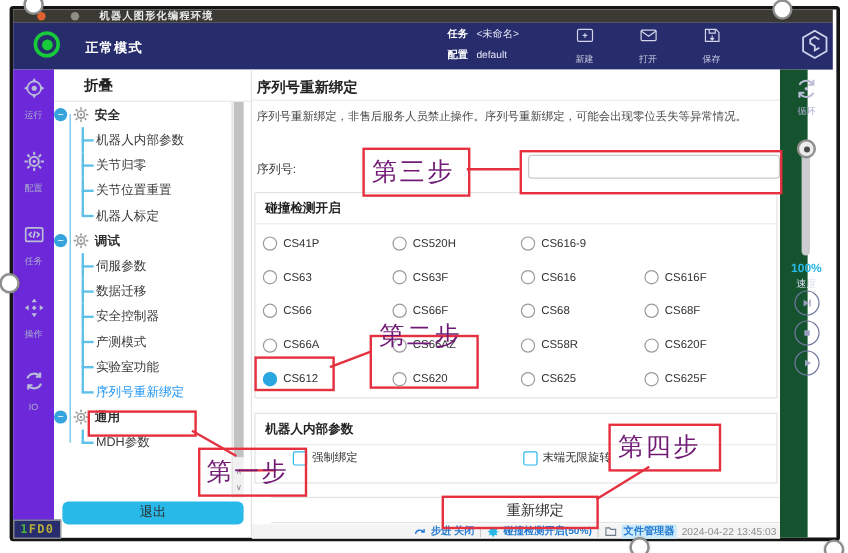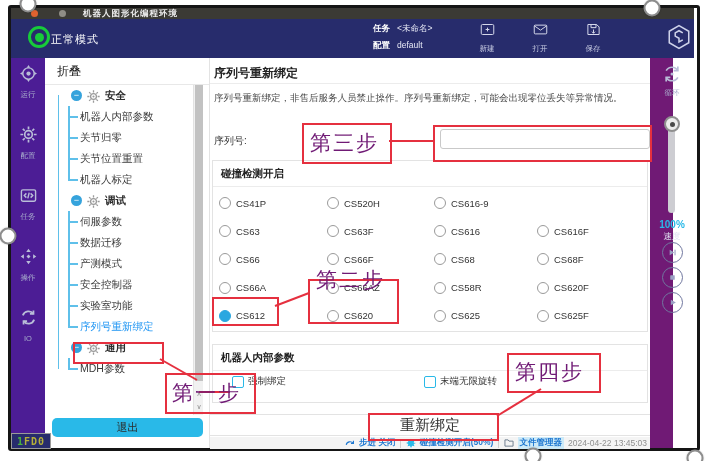--- a/index.html
+++ b/index.html
@@ -9,55 +9,55 @@
   
   .titlebar{position:absolute;left:11px;top:8px;width:683px;height:11px;background:#3b3a35;display:flex;align-items:center}
   .tb-btn{width:7px;height:7px;border-radius:50%;margin-top:0}
   .tb-close{position:absolute;left:20px;top:2px;background:#e0622f}
   .tb-min{position:absolute;left:48px;top:2px;background:#8f8d86}
   .tb-title{position:absolute;left:72px;top:0;font-size:8.5px;line-height:11px;color:#ececec;font-weight:700;letter-spacing:1px}
   
   .header{position:absolute;left:11px;top:19px;width:683px;height:39px;background:#272c6c}
   .mode-ring{position:absolute;left:17px;top:7px;width:16px;height:16px;border:3px solid #17cb3a;border-radius:50%;display:flex;align-items:center;justify-content:center}
   .mode-dot{width:9px;height:9px;border-radius:50%;background:#17cb3a}
-  .mode-label{position:absolute;left:40px;top:13px;font-size:11px;font-weight:400;color:#fff;letter-spacing:1px}
+  .mode-label{position:absolute;left:60px;top:13px;font-size:11px;font-weight:700;color:#fff;letter-spacing:1px}
   .task-block{position:absolute;left:362px;top:4px;font-size:8.5px;color:#fff}
   .task-row{display:flex;gap:7px;margin-bottom:5px}
   .task-row b{font-weight:700}
   .task-row span{color:#e7e9f6}
   .header-actions{position:absolute;left:456px;top:3px;display:flex;gap:13px}
   .h-action{width:40px;display:flex;flex-direction:column;align-items:center;color:#d4d7ea;cursor:pointer}
   .h-action svg{width:15px;height:15px}
   .h-action .lb{font-size:7.5px;margin-top:3px;color:#c9cde4}
   .logo{position:absolute;left:655px;top:5px;width:26px;height:26px;color:#cfd3ea}
   .logo svg{width:26px;height:26px}
   
-  .left-nav{position:absolute;left:11px;top:58px;width:34px;height:390px;background:#4c1d95;display:flex;flex-direction:column;align-items:center;padding-top:7px;gap:21px;box-sizing:border-box}
+  .left-nav{position:absolute;left:11px;top:58px;width:34px;height:390px;background:#6d28d9;display:flex;flex-direction:column;align-items:center;padding-top:7px;gap:21px;box-sizing:border-box}
   .nav-item{height:40px;display:flex;flex-direction:column;align-items:center;color:#b9bdd8;cursor:pointer}
   .nav-item svg{width:17px;height:17px}
   .nav-lb{font-size:7.5px;margin-top:4px;color:#a9aecd}
   
-  .right-panel{position:absolute;left:650px;top:58px;width:23px;height:390px;background:#701a75}
+  .right-panel{position:absolute;left:650px;top:58px;width:23px;height:390px;background:#14532d}
   .loop-btn{position:absolute;left:12px;top:6px;width:20px;height:20px;color:#b9bdd8}
   .loop-btn svg{width:20px;height:20px}
   .loop-lb{position:absolute;left:0;top:30px;width:44px;text-align:center;font-size:7.5px;color:#a9aecd}
   .slider-track{position:absolute;left:18px;top:62px;width:7px;height:93px;background:#cdcdd2;border-radius:4px}
   .slider-knob{position:absolute;left:14px;top:58px;width:12px;height:12px;background:#ececec;border:2px solid #8f8f8f;border-radius:50%}
   .slider-knob::after{content:"";position:absolute;left:3.5px;top:3.5px;width:5px;height:5px;border-radius:50%;background:#4a4a4a}
   .speed-val{position:absolute;left:0;top:161px;width:44px;text-align:center;font-size:10px;font-weight:700;color:#29b9e8}
   .speed-lb{position:absolute;left:0;top:173px;width:44px;text-align:center;font-size:8.5px;color:#dfe1f2}
   .transport{position:absolute;left:0;top:184px;width:44px;display:flex;flex-direction:column;align-items:center;gap:4px}
   .t-btn{width:19px;height:19px;border:1.5px solid #70779f;border-radius:50%;display:flex;align-items:center;justify-content:center;color:#9ba0c3;cursor:pointer}
   .t-btn svg{width:9px;height:9px}
   
   .tree-panel{position:absolute;left:45px;top:58px;width:165px;height:390px;background:#fff;border-right:1px solid #e3e3e3;box-sizing:border-box}
-  .tree-head{height:26px;line-height:26px;padding-left:12px;font-size:12px;font-weight:400;color:#222;border-bottom:1px solid #e8e8e8}
+  .tree-head{height:26px;line-height:26px;padding-left:25px;font-size:12px;font-weight:700;color:#222;border-bottom:1px solid #e8e8e8}
   .tree-list{position:absolute;left:0;top:27px;right:12px;bottom:50px;overflow:hidden}
   .parents-line{position:absolute;left:12.5px;top:10px;width:1.5px;height:274px;background:#5fc0ea}
-  .t-parent{position:relative;display:flex;align-items:center;height:21px;padding-left:26px;gap:5px;cursor:pointer}
+  .t-parent{position:relative;display:flex;align-items:center;height:21px;padding-left:0;gap:5px;cursor:pointer}
   .t-minus{width:11px;height:11px;border-radius:50%;background:#35a3dc;color:#fff;font-size:9px;line-height:10px;text-align:center;flex:none}
   .t-minus::before{content:"−"}
   .t-gear{width:13px;height:13px;color:#9a9a9a;flex:none}
   .t-gear svg{width:13px;height:13px}
   .t-child{position:relative;height:21px;display:flex;align-items:center;padding-left:35px;cursor:pointer}
   .t-child::before{content:"";position:absolute;left:23px;top:0;height:100%;width:1.5px;background:#5fc0ea}
   .t-child.last::before{height:10.5px}
   .t-child::after{content:"";position:absolute;left:23px;top:10px;width:10px;height:1.5px;background:#5fc0ea}
   .t-label{font-size:10.5px;color:#3a3a3a;white-space:nowrap}
   .t-parent .t-label{font-weight:700;color:#2d2d2d}
@@ -77,27 +77,27 @@
   .sect-type{left:2px;top:102px;width:434px;height:170px}
   .sect-hw{left:2px;top:286px;width:434px;height:57px}
   .sect-title{position:absolute;left:8px;top:6px;font-size:10.5px;font-weight:700;color:#222}
   .sect-div{position:absolute;left:0;right:0;top:25px;border-top:1px solid #ececec}
   .radio-grid{position:absolute;left:6px;right:4px;top:28px;bottom:2px;display:grid;grid-template-columns:108px 107px 103px 1fr;grid-auto-rows:28.2px;align-items:center}
   .cell{display:flex;align-items:center;gap:5px;cursor:pointer}
   .cell.empty{visibility:hidden}
   .radio{width:10px;height:10px;border:1px solid #9a9a9a;border-radius:50%;flex:none;background:#fff}
   .radio.sel{background:#2aa7e0;border-color:#2aa7e0}
   .cell .lb{font-size:9.5px;color:#333}
-  .cb-row{position:absolute;left:4px;right:0;top:30px;height:20px}
+  .cb-row{position:absolute;left:16px;right:0;top:30px;height:20px}
   .cb-item{position:absolute;display:flex;align-items:center;gap:4px;cursor:pointer}
   .cb-item:nth-child(1){left:15px}
   .cb-item:nth-child(2){left:207px}
   .cb-box{width:10px;height:10px;border:1.5px solid #29b9e8;border-radius:2px;background:#fff;flex:none}
   .cb-item .lb{font-size:9.5px;color:#333}
-  .bind-row{position:absolute;left:0;top:356px;width:440px;height:22px;border-top:1px solid #e3e3e3;border-bottom:1px solid #e3e3e3;display:flex;align-items:center;justify-content:center;font-size:15px;color:#333;cursor:pointer;box-sizing:border-box}
+  .bind-row{position:absolute;left:16px;top:356px;width:440px;height:22px;border-top:1px solid #e3e3e3;border-bottom:1px solid #e3e3e3;display:flex;align-items:center;justify-content:center;font-size:12px;color:#333;cursor:pointer;box-sizing:border-box}
   
   .status-bar{position:absolute;left:210px;top:437px;width:440px;height:12px;background:#f4f4f4;display:flex;align-items:center;justify-content:flex-end;gap:4px;font-size:8.5px;padding-right:3px;box-sizing:border-box}
   .st-ic{width:10px;height:10px;display:inline-flex}
   .st-ic svg{width:10px;height:10px}
   .st-blue{color:#1f78d1;font-weight:700}
   .st-sep{color:#c0c0c0}
   .st-file{background:#cdeaf8;color:#1f78d1;font-weight:700;padding:0 2px}
   .st-date{color:#8f8f8f}
   
   .code-box{position:absolute;left:11px;top:433px;width:38px;height:14px;background:#272c6c;border:1px solid #9a9a9a;display:flex;align-items:center;justify-content:center;font-family:"DejaVu Sans Mono",monospace;font-size:10px;font-weight:700;letter-spacing:1px;z-index:3}
@@ -252,24 +252,24 @@
           <span class="t-label">调试</span>
         </div>
         <div class="t-children">
           <div class="t-child">
             <span class="t-label">伺服参数</span>
           </div>
           <div class="t-child">
             <span class="t-label">数据迁移</span>
           </div>
           <div class="t-child">
+            <span class="t-label">安全控制器</span>
+          </div>
+          <div class="t-child">
             <span class="t-label">产测模式</span>
-          </div>
-          <div class="t-child">
-            <span class="t-label">安全控制器</span>
           </div>
           <div class="t-child">
             <span class="t-label">实验室功能</span>
           </div>
           <div class="t-child last">
             <span class="t-label sel">序列号重新绑定</span>
           </div>
         </div>
         <div class="t-parent">
           <span class="t-minus"></span>

